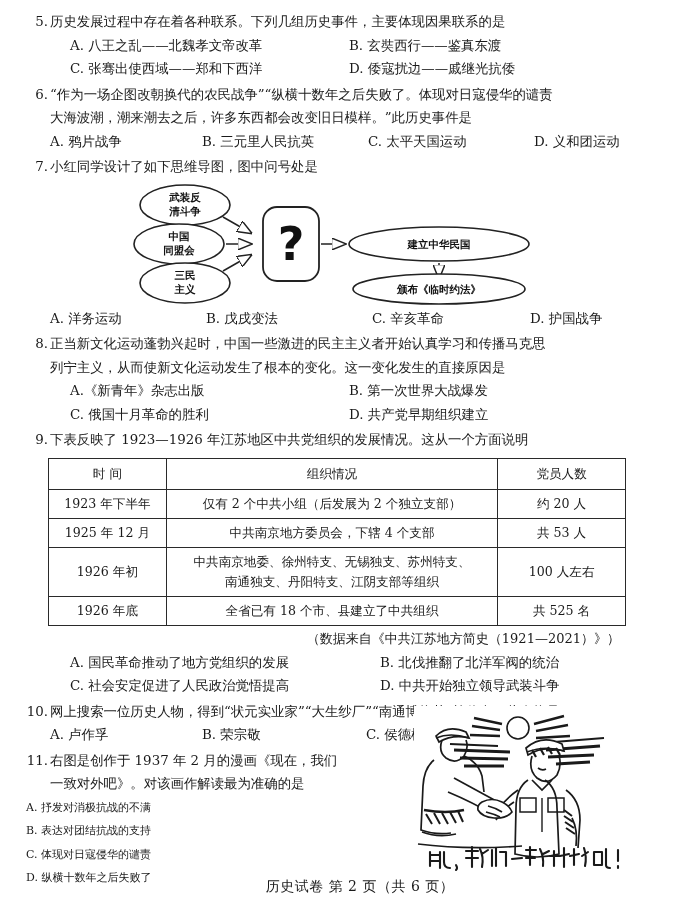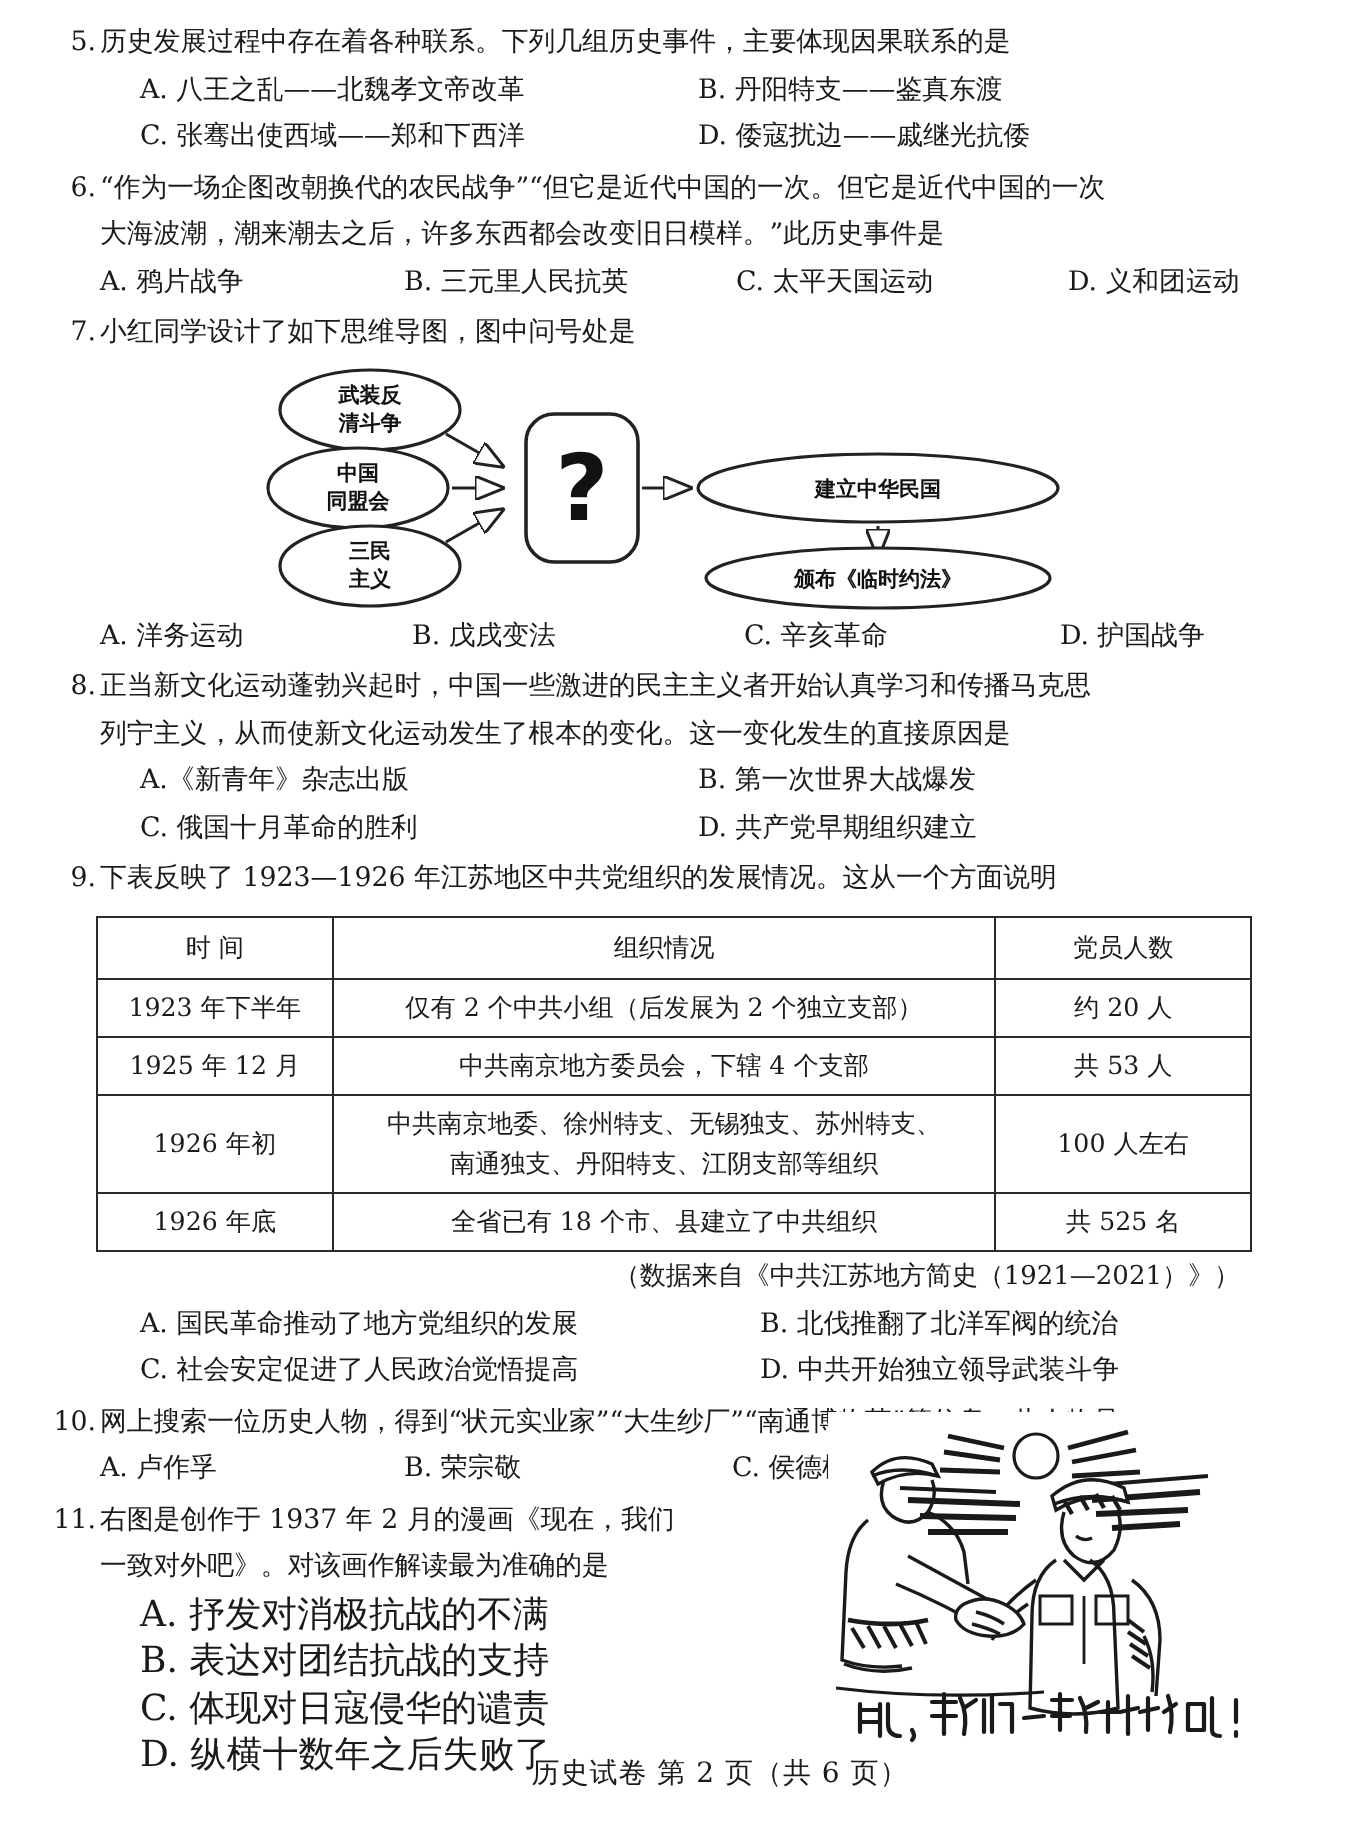--- a/index.html
+++ b/index.html
@@ -142,50 +142,49 @@
   .footer {
     position: absolute;
     left: 0; right: 0;
     bottom: 16px;
     text-align: center;
     font-size: 14px;
     letter-spacing: 0.5px;
     padding-left: 46px;
   }
   .q11-opt {
-    margin-left: 44px;
-    font-size: 18px;
+    font-size: 11px;
     line-height: 23.5px;
     white-space: nowrap;
   }
 </style>
 </head>
 <body>
 
 <div class="page">
 
   <div class="q">
     <div class="q-line">
       <span class="q-num">5.</span>
       <span class="q-stem">历史发展过程中存在着各种联系。下列几组历史事件，主要体现因果联系的是</span>
     </div>
     <div class="opts two">
       <span class="opt">A. 八王之乱——北魏孝文帝改革</span>
-      <span class="opt">B. 丹阳特支——鉴真东渡</span>
+      <span class="opt">B. 玄奘西行——鉴真东渡</span>
     </div>
     <div class="opts two">
       <span class="opt">C. 张骞出使西域——郑和下西洋</span>
       <span class="opt">D. 倭寇扰边——戚继光抗倭</span>
     </div>
   </div>
 
   <div class="q">
     <div class="q-line">
       <span class="q-num">6.</span>
-      <span class="q-stem">“作为一场企图改朝换代的农民战争”“但它是近代中国的一次。但它是近代中国的一次</span>
+      <span class="q-stem">“作为一场企图改朝换代的农民战争”“纵横十数年之后失败了。体现对日寇侵华的谴责</span>
     </div>
     <div class="q-cont">大海波潮，潮来潮去之后，许多东西都会改变旧日模样。”此历史事件是</div>
     <div class="opts q6row">
       <span class="opt">A. 鸦片战争</span>
       <span class="opt">B. 三元里人民抗英</span>
       <span class="opt">C. 太平天国运动</span>
       <span class="opt">D. 义和团运动</span>
     </div>
   </div>
 

